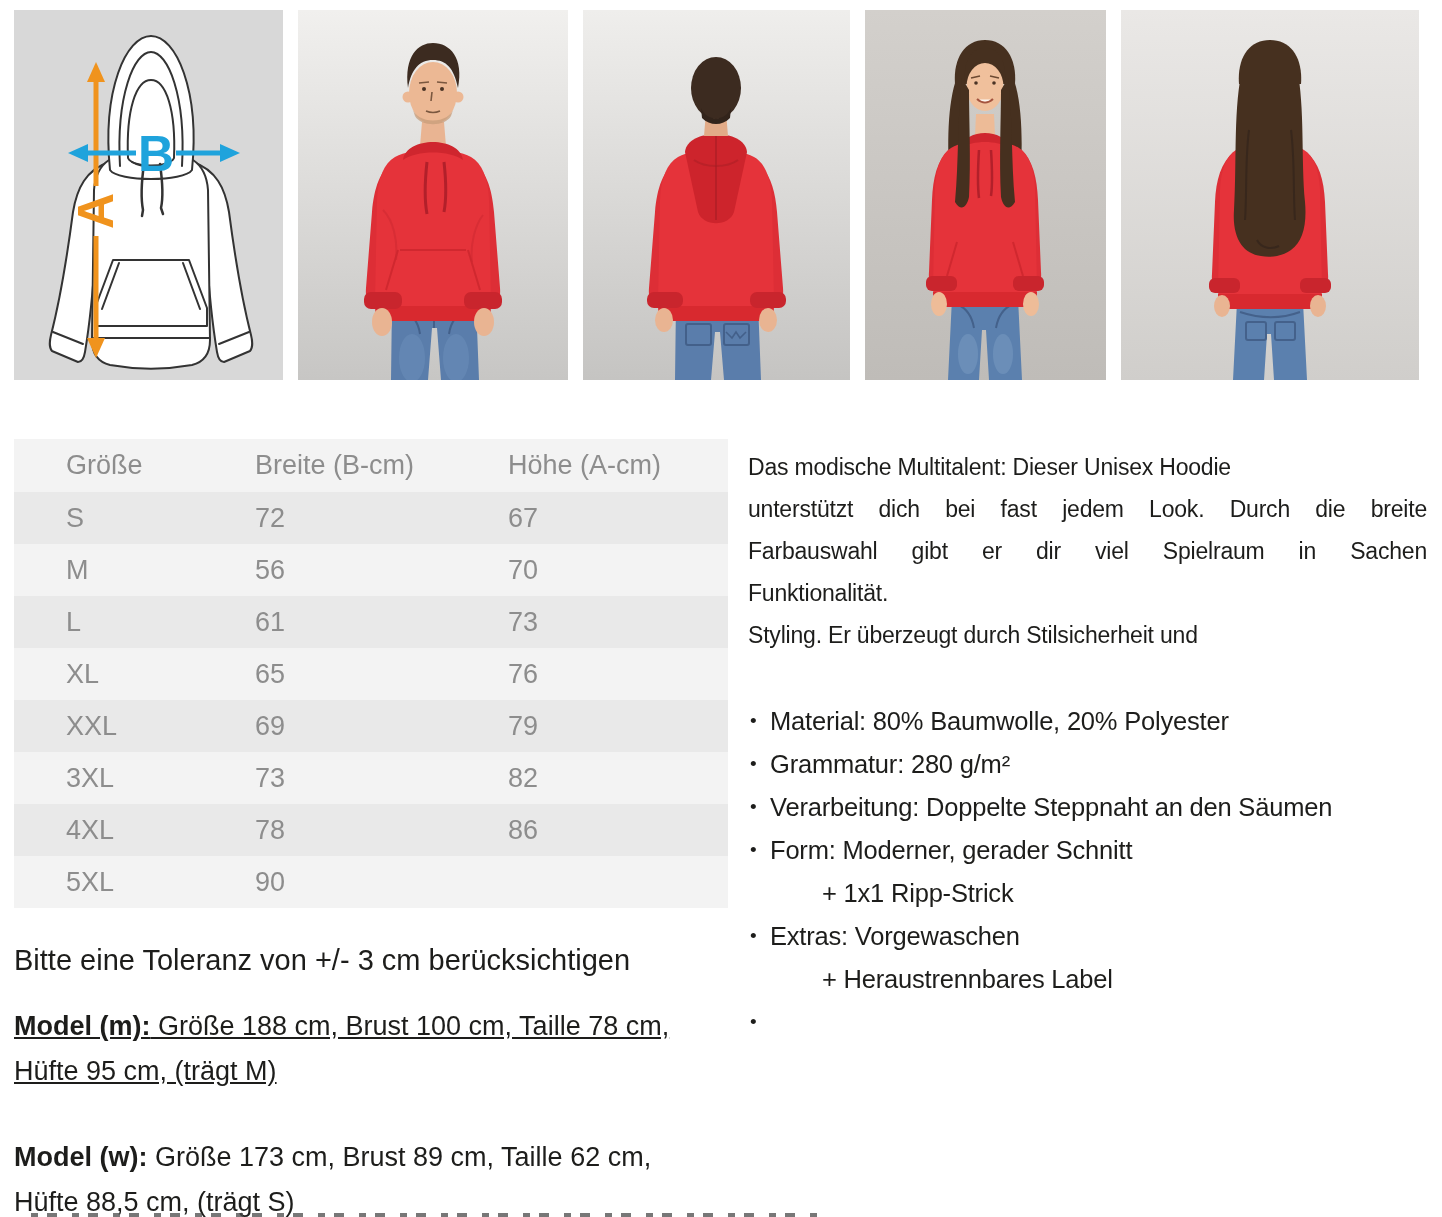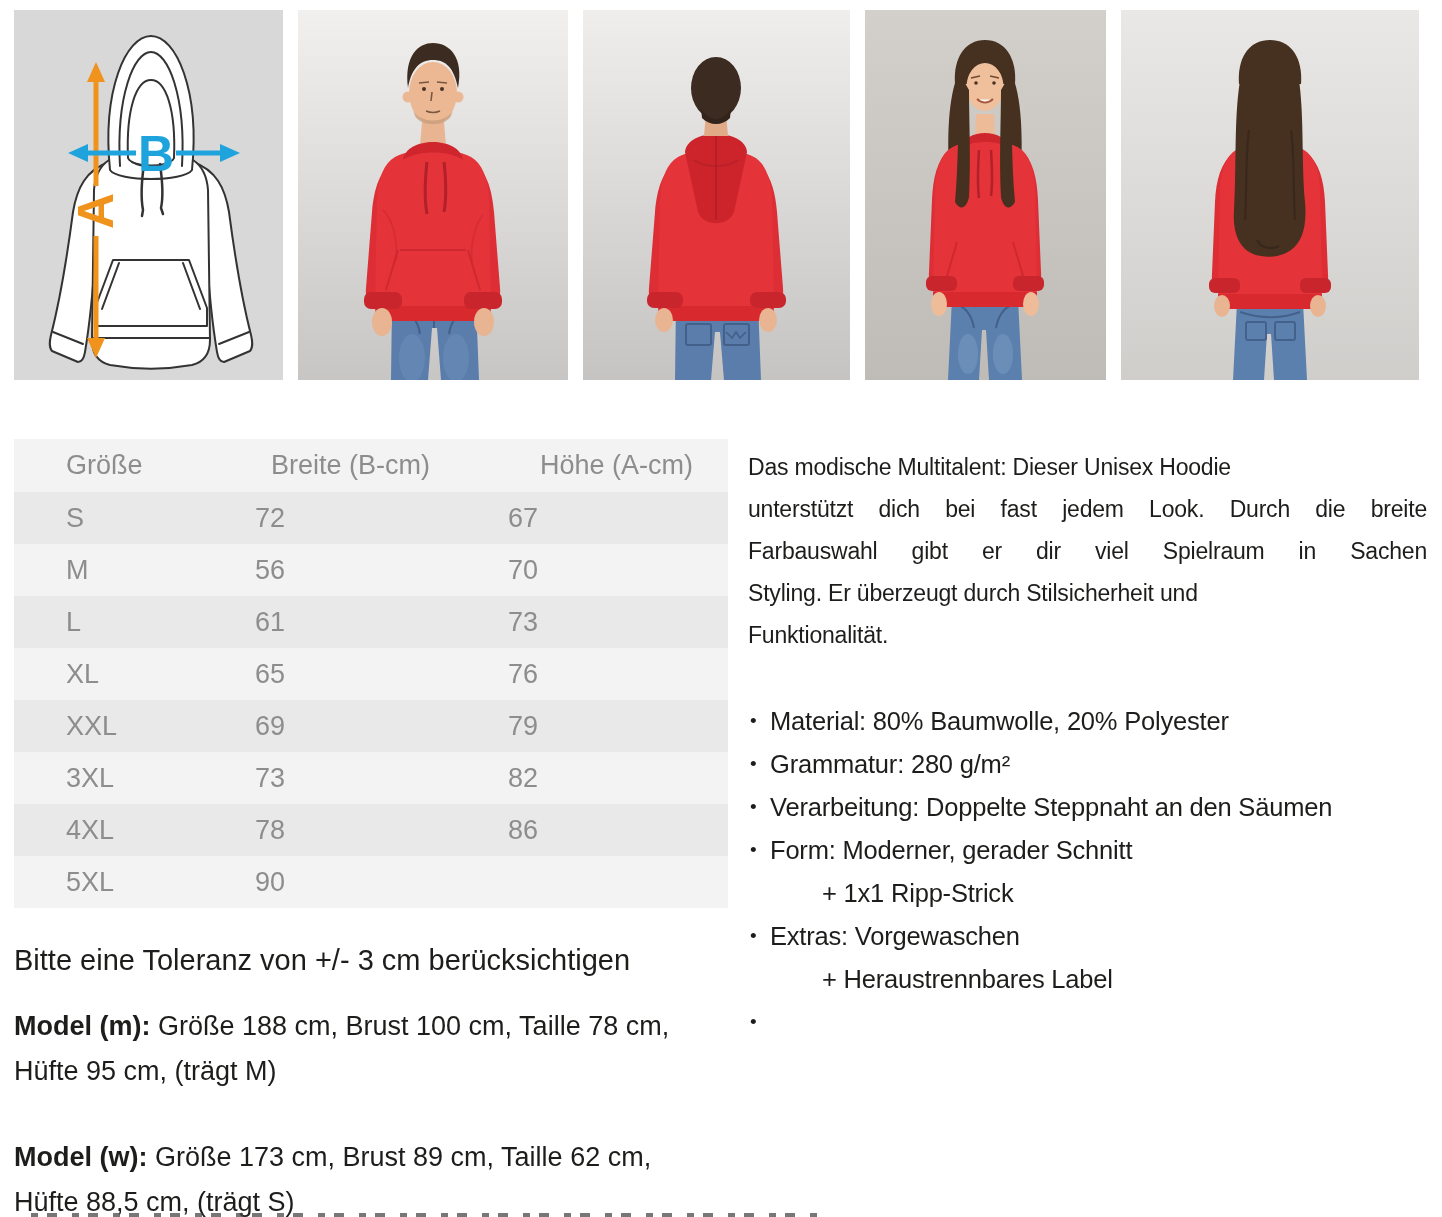--- a/index.html
+++ b/index.html
@@ -11,28 +11,28 @@
     color: #1d1d1b;
   }
   
   .gallery { position: absolute; left: 14px; top: 10px; display: flex; gap: 15px; }
   .gallery-item { flex: 0 0 auto; height: 370px; }
   .gallery-item svg { display: block; }
 
   
   .size-chart { position: absolute; left: 14px; top: 439px; width: 714px; font-size: 27px; color: #8d8d8d; }
   .sc-row { display: grid; grid-template-columns: 189px 253px 1fr; align-items: center; height: 52px; padding-left: 52px; background: #f3f3f3; }
-  .sc-row.head { height: 53px; gap: 16px; }
+  .sc-row.head { height: 53px; }
   .sc-row.alt { background: #e9e9e9; }
 
   
   .note { position: absolute; left: 14px; top: 944px; font-size: 29px; }
   .model-block { position: absolute; left: 14px; width: 706px; font-size: 27px; line-height: 45px; }
   .model-block b { font-weight: bold; }
-  #model-m { top: 1004px; }
+  #model-m { top: 1004px; text-decoration: underline; }
   #model-w { top: 1135px; }
 
   
   .description { position: absolute; left: 748px; top: 446px; width: 679px; font-size: 23px; line-height: 42px; letter-spacing: -0.2px; }
   .desc-line.just { text-align: justify; text-align-last: justify; }
   .details { position: absolute; left: 748px; top: 700px; width: 694px; font-size: 25.5px; letter-spacing: -0.2px; }
   .detail-row { position: relative; padding-left: 22px; line-height: 43px; }
   .detail-row .dot { position: absolute; left: 2px; top: -1px; font-size: 19px; line-height: 43px; color: #1d1d1b; }
   .detail-row.sub { padding-left: 74px; }
 
@@ -344,22 +344,22 @@
 <div class="model-block" id="model-w">
   <b>Model (w):</b><span> Größe 173 cm, Brust 89 cm, Taille 62 cm,</span>
   <br>
   <span>Hüfte 88,5 cm, (trägt S)</span>
 </div>
 
 <div class="description">
   <div class="desc-line">Das modische Multitalent: Dieser Unisex Hoodie</div>
   <div class="desc-line just">unterstützt dich bei fast jedem Look. Durch die breite</div>
   <div class="desc-line just">Farbauswahl gibt er dir viel Spielraum in Sachen</div>
+  <div class="desc-line">Funktionalität.</div>
   <div class="desc-line">Styling. Er überzeugt durch Stilsicherheit und</div>
-  <div class="desc-line">Funktionalität.</div>
 </div>
 
 <div class="details">
   <div class="detail-row">
     <span class="dot">•</span>
     <span>Material: 80% Baumwolle, 20% Polyester</span>
   </div>
   <div class="detail-row">
     <span class="dot">•</span>
     <span>Grammatur: 280 g/m²</span>

